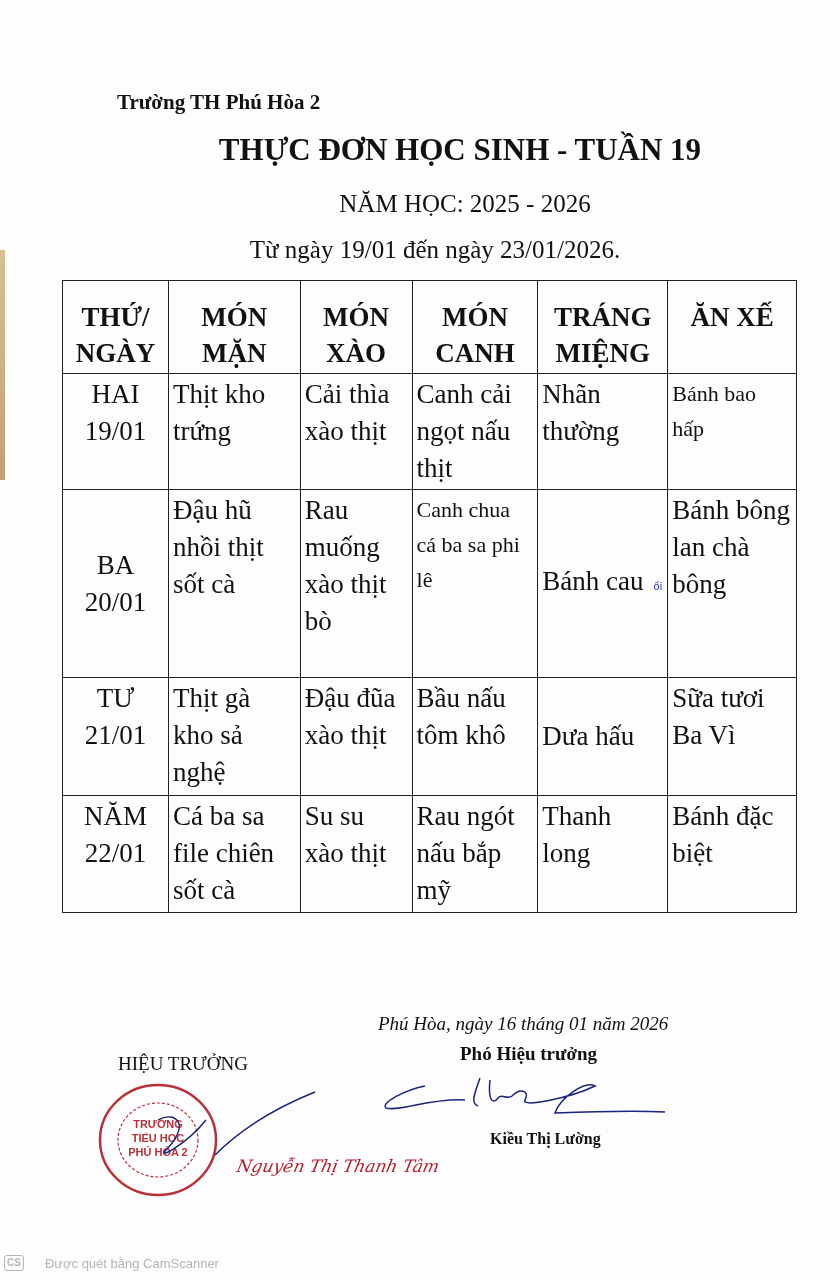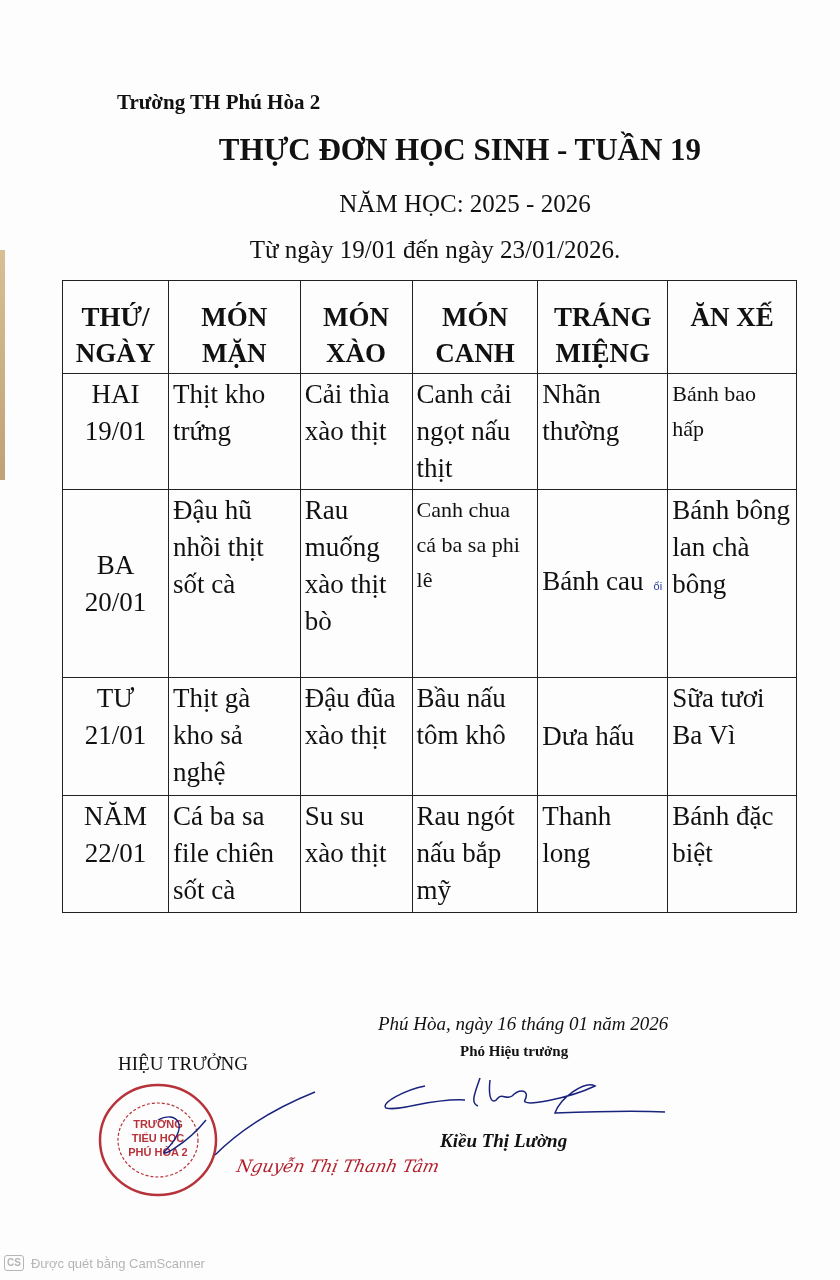--- a/index.html
+++ b/index.html
@@ -20,26 +20,26 @@
   table.menu td, table.menu th { border:1.6px solid #222; vertical-align:top; padding:2px 4px; }
   table.menu th { font-weight:bold; text-align:center; font-size:27px; line-height:36px; padding-top:18px; }
   table.menu td.day { text-align:center; }
   col.c0{width:106px} col.c1{width:132px} col.c2{width:112px} col.c3{width:126px} col.c4{width:130px} col.c5{width:129px}
   tr.r1 td{height:104px} tr.r2 td{height:183px} tr.r3 td{height:113px} tr.r4 td{height:112px} tr.r5 td{height:108px}
   .small { font-size:22px; line-height:35px; }
   .vmid { vertical-align:middle !important; }
   .note { font-family:"Liberation Sans", sans-serif; font-size:11px; color:#2a3b9e; margin-left:10px; }
   .place-date { position:absolute; left:378px; top:1013px; font-size:19px; font-style:italic; }
   .principal { position:absolute; left:118px; top:1041px; font-size:19px; font-weight:normal;margin-top:12px; }
-  .vice { position:absolute; left:460px; top:1043px; font-size:15px; font-weight:bold; }
-  .vice-name { position:absolute; left:440px; top:1130px; font-size:19px; font-weight:bold; font-style:italic; }
+  .vice { position:absolute; left:460px; top:1043px; font-size:19px; font-weight:bold; }
+  .vice-name { position:absolute; left:490px; top:1130px; font-size:16px; font-weight:bold; }
   .principal-name { position:absolute; left:237px; top:1156px; font-size:17px; font-style:italic; color:#b31d2a; font-family:"DejaVu Serif", serif; transform:skewX(-12deg); }
   .stamp { position:absolute; left:96px; top:1080px; width:128px; height:118px; }
   .sig { position:absolute; }
-  .footer { position:absolute; left:4px; top:1255px; font-family:"Liberation Sans", sans-serif; font-size:13px; color:#b5b5b5; display:flex; align-items:flex-end; gap:7px; }
+  .footer { position:absolute; left:4px; top:1255px; font-family:"Liberation Sans", sans-serif; font-size:13px; color:#b5b5b5; display:flex; align-items:flex-end; gap:21px; }
   .cs-icon { border:1.5px solid #b5b5b5; border-radius:3px; font-size:10px; font-weight:bold; padding:0 2px; line-height:14px; }
 </style>
 </head>
 <body>
 
 <div class="edge-left"></div>
 
 <div class="school">Trường TH Phú Hòa 2</div>
 <div class="title">THỰC ĐƠN HỌC SINH - TUẦN 19</div>
 <div class="year">NĂM HỌC: 2025 - 2026</div>

